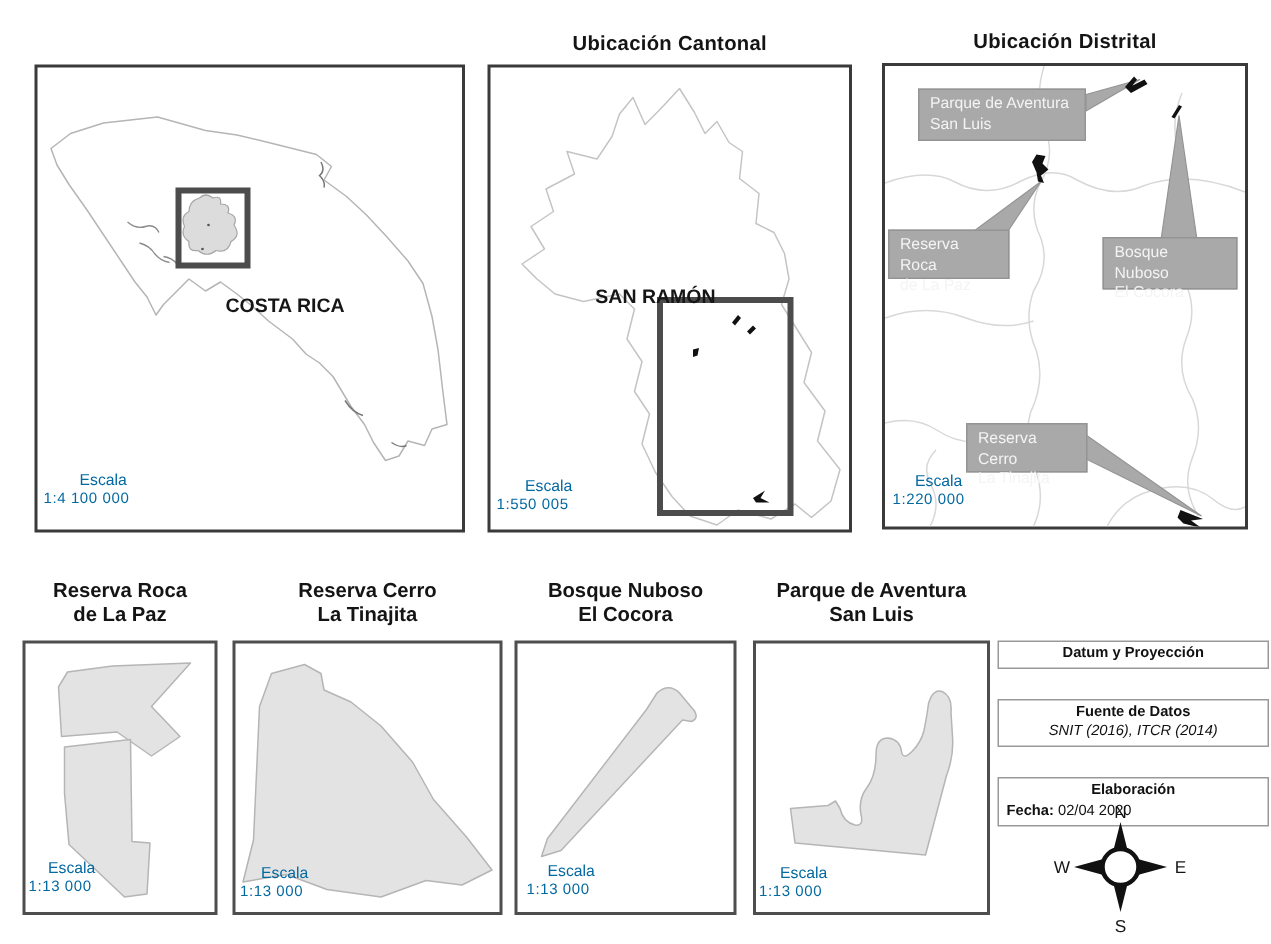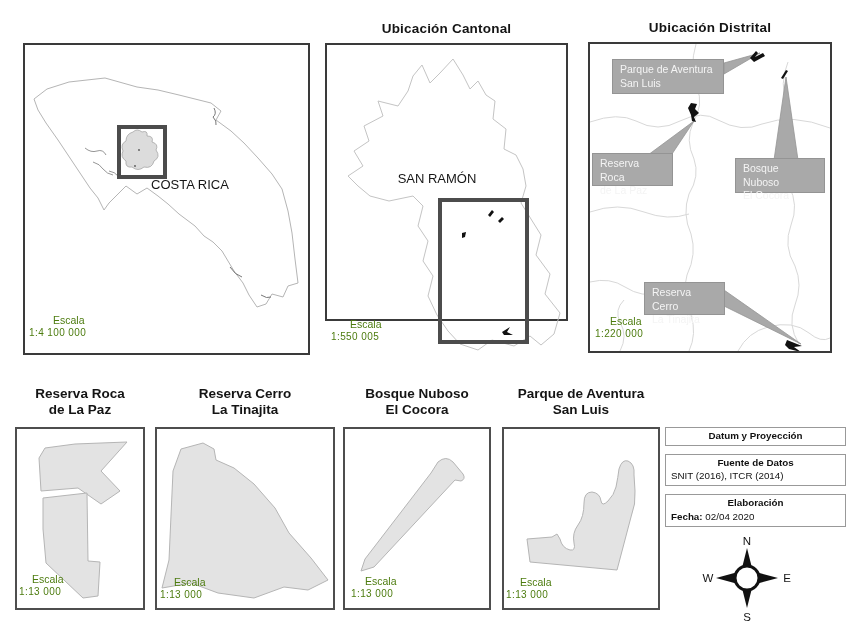--- a/index.html
+++ b/index.html
@@ -5,40 +5,40 @@
   html,body{margin:0;padding:0;background:#fff;}
   body{font-family:"Liberation Sans","DejaVu Sans",sans-serif;color:#111;}
   #figure{position:relative;width:847px;height:629px;background:#fff;overflow:hidden;}
 
   .map-title{position:absolute;font-weight:bold;font-size:13.5px;line-height:1.18;
              text-align:center;color:#141414;letter-spacing:.2px;}
   .map-panel{position:absolute;background:#fff;border:2px solid #3a3a3a;box-sizing:border-box;}
   .map-panel.detail{border-color:#4e4e4e;}
   .map-panel svg{position:absolute;left:0;top:0;}
 
-  .region-label{position:absolute;font-weight:normal;font-size:13px;color:#161616;
-                text-align:center;white-space:nowrap;}
-
-  .scale-block{position:absolute;color:#4d7c0f;}
+  .region-label{position:absolute;font-weight:bold;font-size:13px;color:#161616;
+                text-align:center;white-space:nowrap;margin-top:19px;}
+
+  .scale-block{position:absolute;color:#0369a1;}
   .scale-block .lbl{font-size:10.5px;}
   .scale-block .val{font-size:10px;letter-spacing:.4px;margin-top:1px;}
 
   .callout{position:absolute;background:#a9a9a9;border:1px solid #949494;
            color:#f4f4f4;font-size:10.5px;line-height:1.3;padding:3px 7px;
            box-sizing:border-box;}
 
   .detail-title{position:absolute;font-weight:bold;font-size:13.5px;line-height:1.2;
                 text-align:center;color:#141414;}
 
   .info-box{position:absolute;left:665px;top:427px;width:181px;font-size:9.8px;
             line-height:1.4;color:#111;}
-  .info-cell{border:1px solid #999;background:#fff;padding:1px 5px 2px 5px;margin-bottom:8px;}
+  .info-cell{border:1px solid #999;background:#fff;padding:1px 5px 2px 5px;margin-bottom:20px;}
   .info-head{font-weight:bold;text-align:center;}
   .info-row-split{display:flex;justify-content:space-between;}
-  .info-center{}
+  .info-center{text-align:center;font-style:italic;}
 
   .compass{position:absolute;left:700px;top:534px;}
   .compass text{font-size:11.5px;fill:#141414;}
 </style>
 </head>
 <body>
 
 <div id="figure">
 
   <div class="map-title" style="left:325px;top:21px;width:243px;">Ubicación Cantonal</div>
@@ -66,21 +66,21 @@
 
       <rect x="94" y="82" width="46" height="50" fill="none" stroke="#4c4c4c" stroke-width="4"></rect>
     </svg>
     <div class="region-label" style="left:115px;top:132px;width:100px;">COSTA RICA</div>
     <div class="scale-block" style="left:4px;top:269px;">
       <div class="lbl" style="padding-left:24px;">Escala</div>
       <div class="val">1:4 100 000</div>
     </div>
   </div>
 
-  <div class="map-panel" style="left:325px;top:43px;width:243px;height:278px;">
+  <div class="map-panel" style="left:325px;top:43px;width:243px;height:312px;">
     <svg width="239" height="308" viewBox="0 0 239 308">
 
       <path d="M95,20 L103,38 L113,28 L126,14 L136,30 L143,44 L151,36 L159,50 L168,56
                L166,74 L179,84 L177,104 L189,110 L196,124 L199,141 L194,158 L204,174
                L214,190 L209,210 L223,229 L218,249 L233,268 L227,289 L214,300 L203,291
                L187,301 L165,295 L151,305 L133,299 L121,286 L110,270 L101,251 L106,231
                L96,216 L101,196 L91,181 L96,161 L86,151 L62,156 L43,151 L31,141 L21,131
                L36,121 L27,106 L42,96 L37,81 L56,71 L51,56 L71,61 L81,46 L86,31 Z" fill="none" stroke="#c4c4c4" stroke-width="1" stroke-linejoin="round"></path>
 
       <polygon points="161,170 165,165 167,167 163,172" fill="#111"></polygon>

